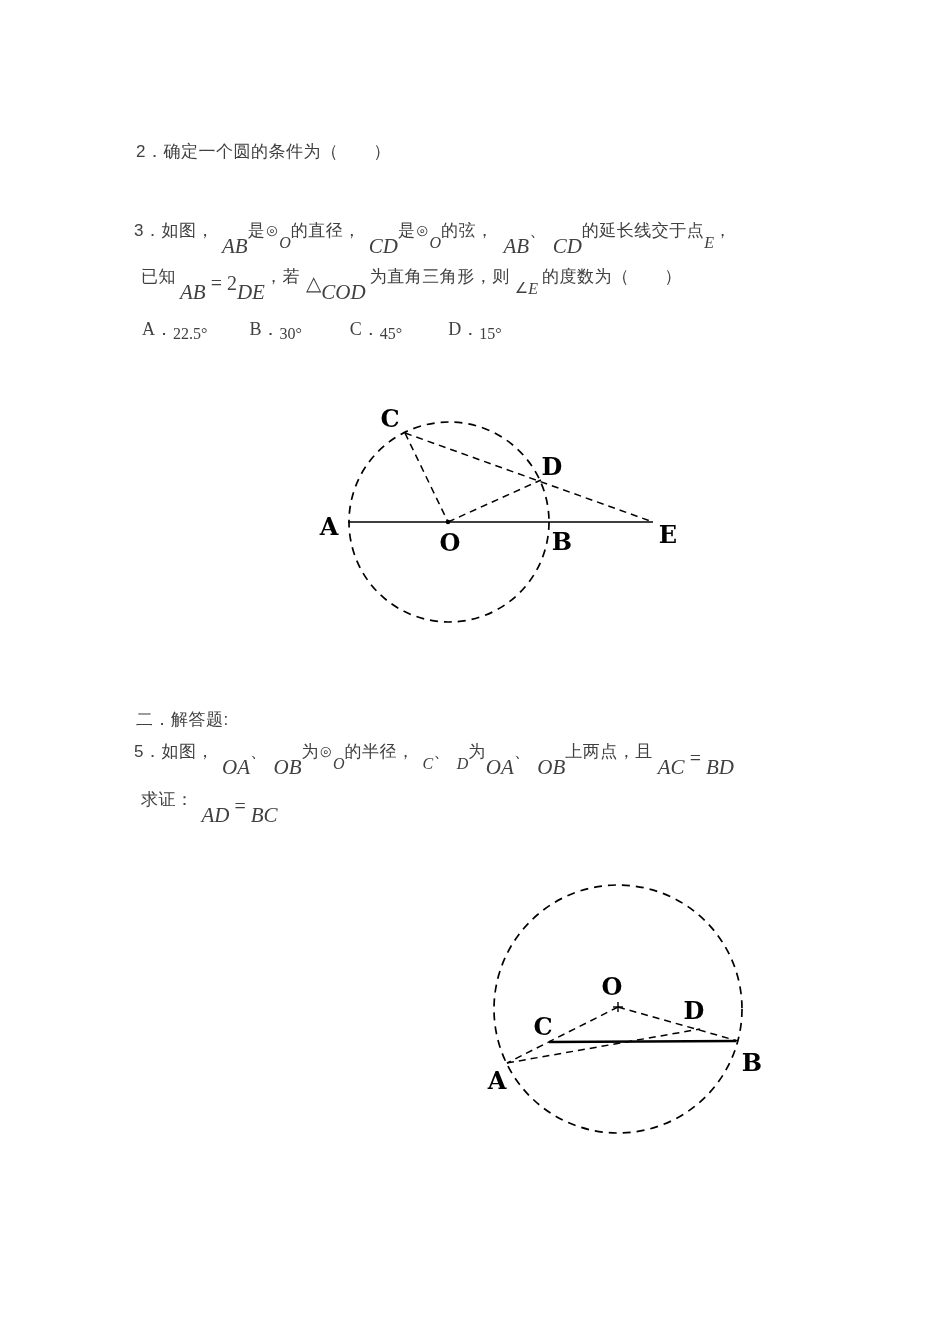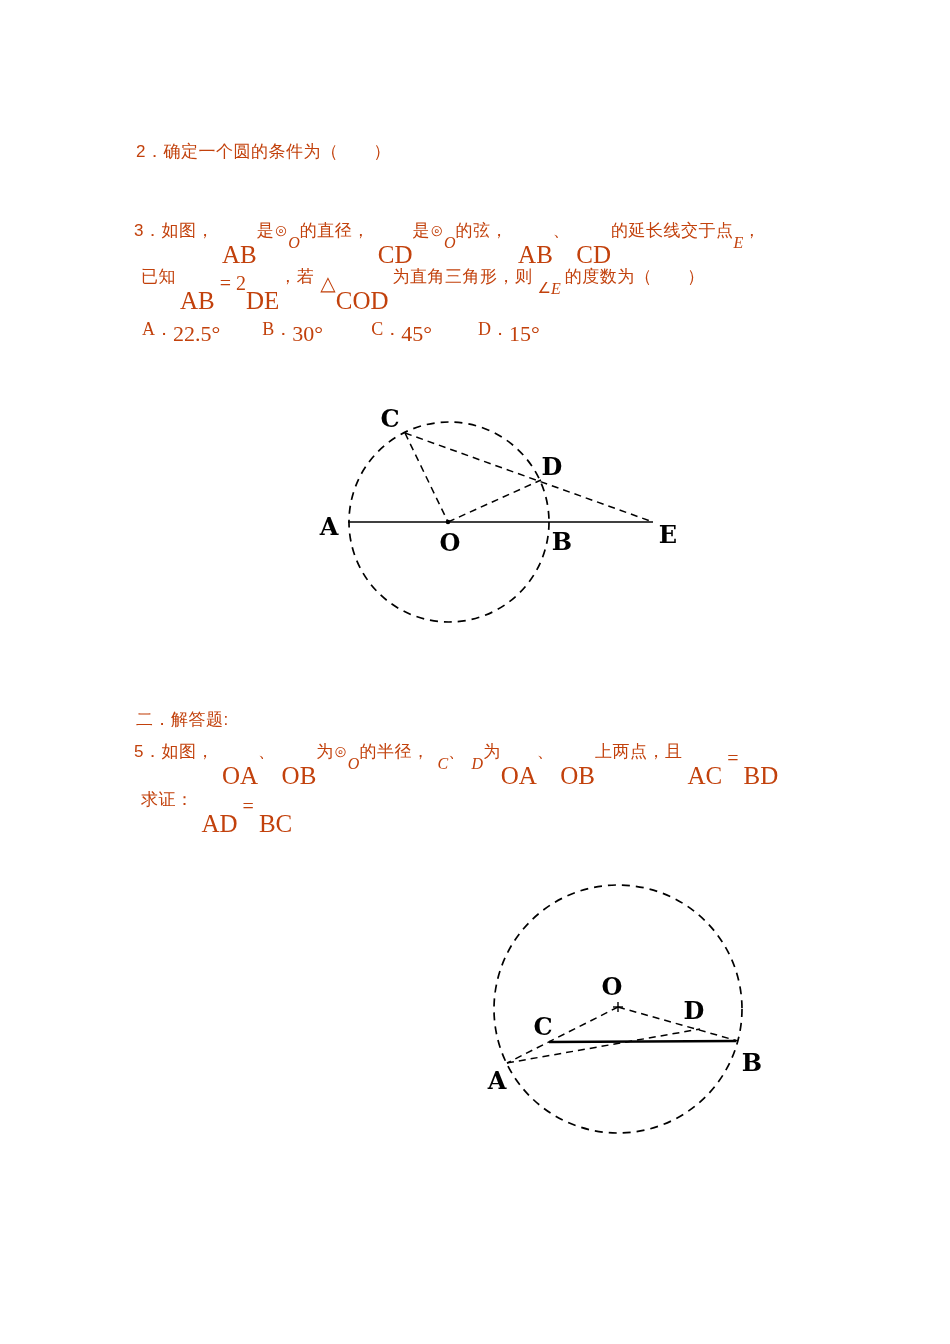--- a/index.html
+++ b/index.html
@@ -1,27 +1,27 @@
 <!DOCTYPE html>
 <html><head>
 <meta charset="utf-8">
 <style>
   html,body{margin:0;padding:0;background:#ffffff;}
   .page{
-    position:relative;width:950px;height:1344px;background:#ffffff;color:#c2410c;
+    position:relative;width:950px;height:1344px;background:#ffffff;color:#404040;
     font-family:"Liberation Sans",sans-serif;overflow:hidden;
   }
   .tline{position:absolute;display:flex;align-items:flex-start;white-space:pre;}
   .seg-zh   {font-size:17px;line-height:23px;letter-spacing:.5px;}
-  .seg-math {font-family:"Liberation Serif",serif;font-size:25px;line-height:23px;position:relative;top:24px;}
+  .seg-math {font-family:"Liberation Serif",serif;font-style:italic;font-size:21px;line-height:23px;position:relative;top:16px;}
   .seg-msmall{font-family:"Liberation Serif",serif;font-style:italic;font-size:16px;line-height:23px;position:relative;top:12px;}
   .seg-msym {font-family:"Liberation Serif",serif;font-size:15px;line-height:23px;position:relative;top:12px;}
   .seg-mup  {font-family:"Liberation Serif",serif;font-size:20px;line-height:23px;position:relative;top:7px;}
   .seg-opt  {font-family:"Liberation Serif",serif;font-size:18px;line-height:23px;position:relative;top:1px;}
-  .seg-num  {font-family:"Liberation Serif",serif;font-size:22px;line-height:23px;position:relative;top:5px;}
+  .seg-num  {font-family:"Liberation Serif",serif;font-size:16px;line-height:23px;position:relative;top:5px;}
   .seg-gap  {display:inline-block;height:1px;}
   svg.figs{position:absolute;left:0;top:0;}
   .fig-label{font-family:"DejaVu Serif","Liberation Serif",serif;font-weight:bold;font-size:24px;fill:#000;}
 </style>
 </head>
 <body>
 
 <div class="page">
 
   <div class="tline" style="left:136px;top:140px"><span class="seg-zh">2．确定一个圆的条件为（　　）</span></div>

